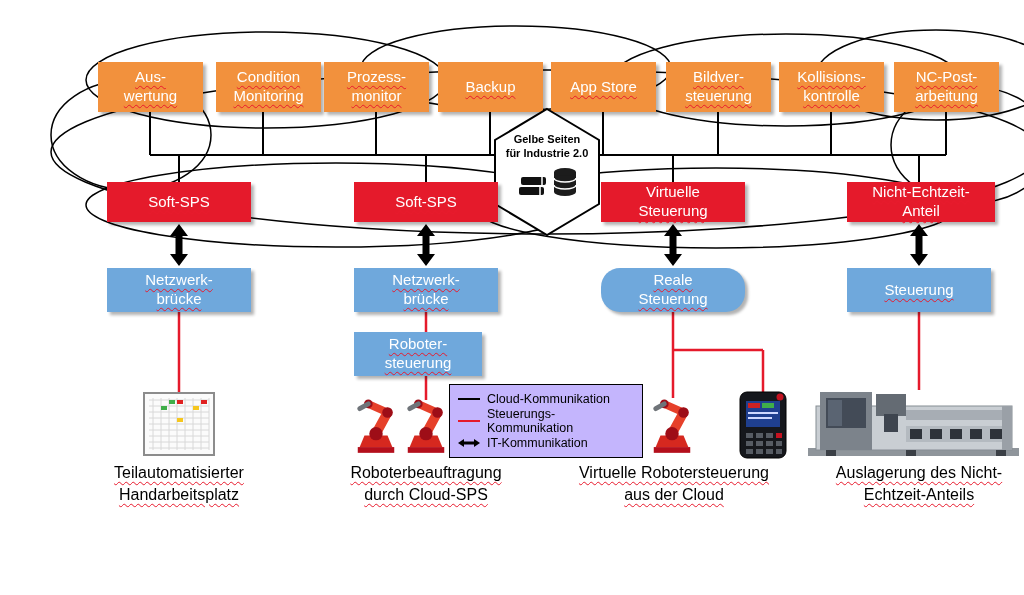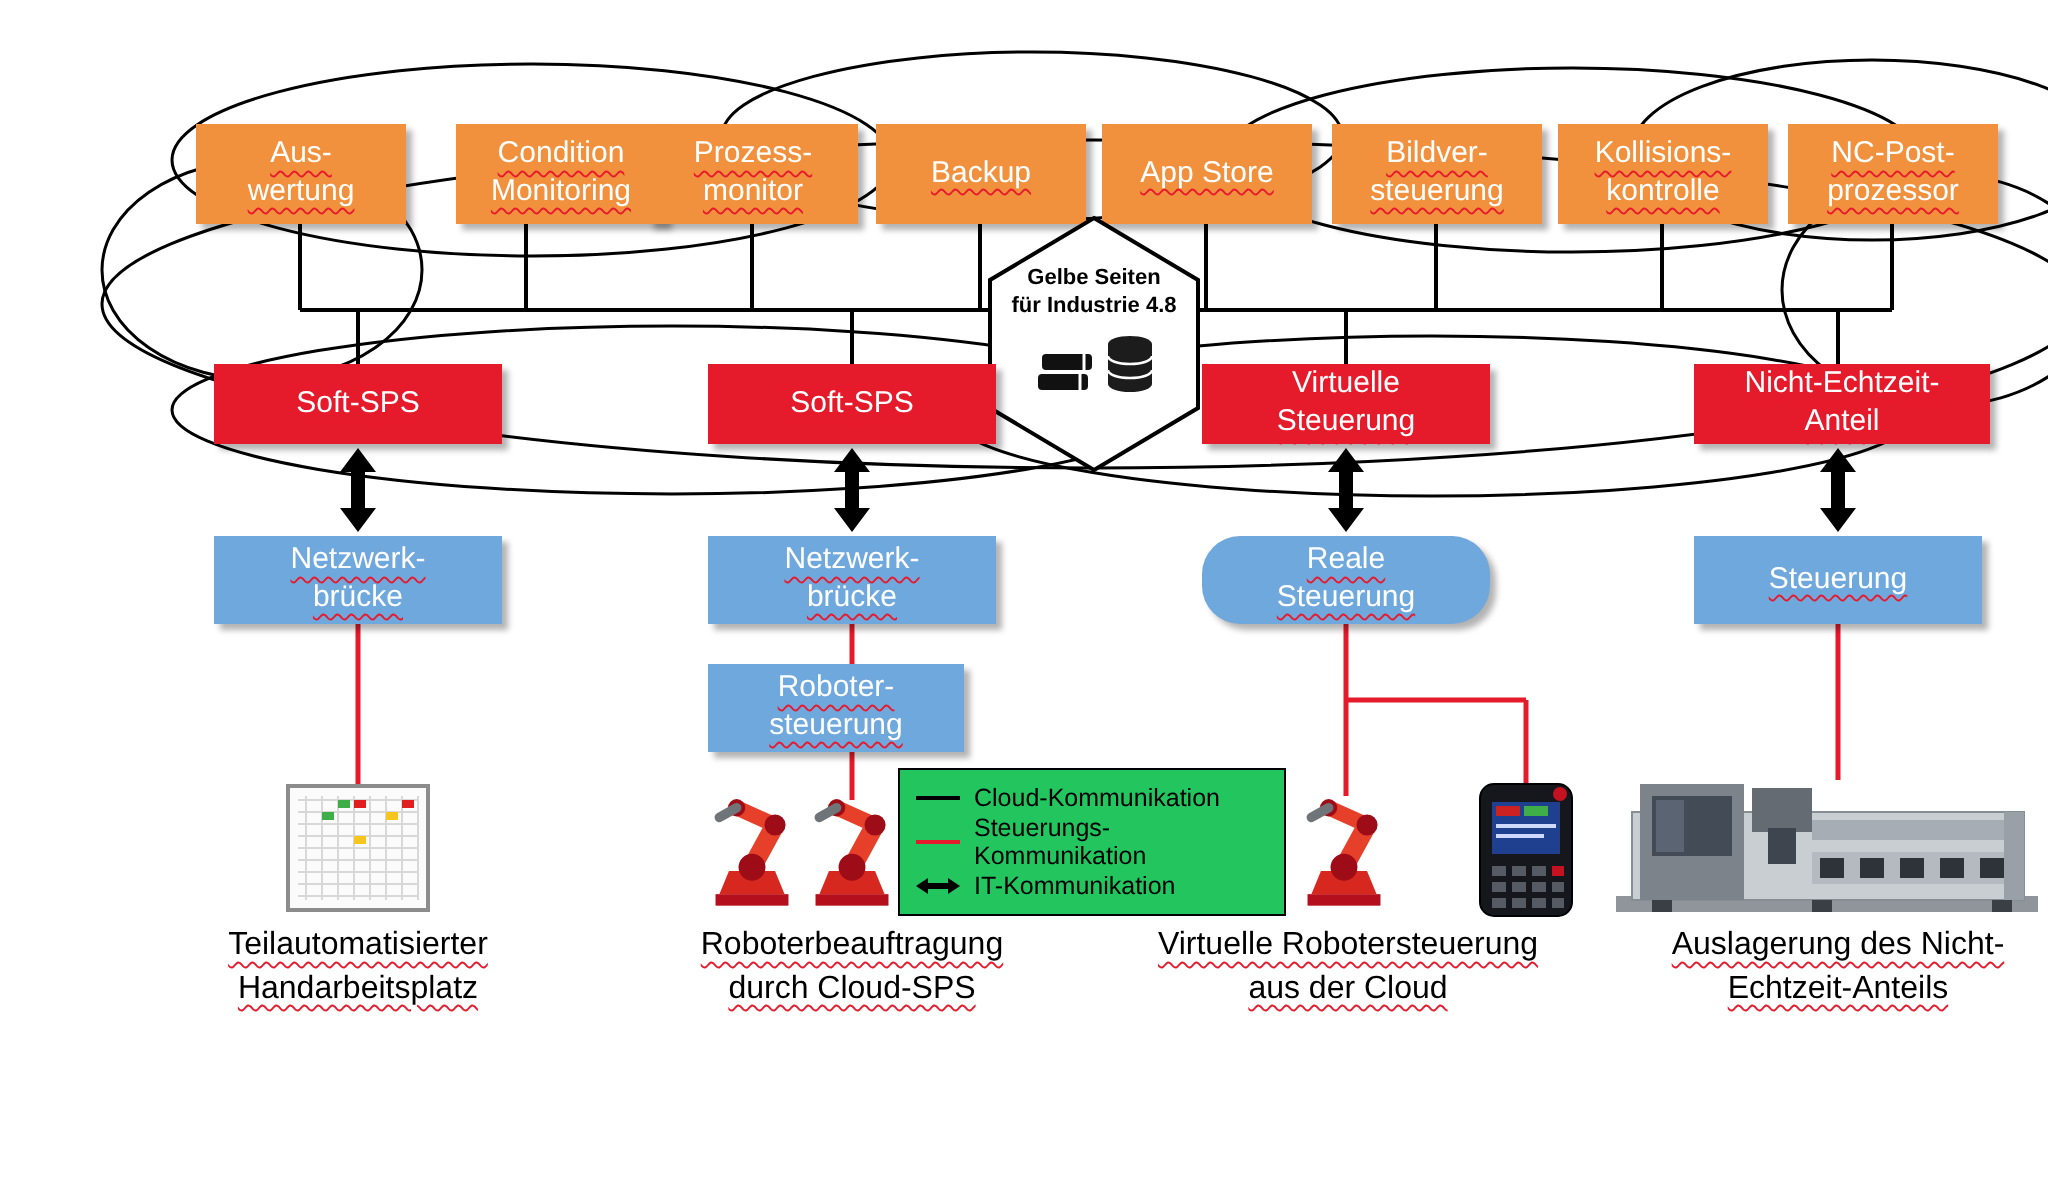--- a/index.html
+++ b/index.html
@@ -23,21 +23,21 @@
     text-decoration-line:underline; text-decoration-style:wavy;
     text-decoration-color:#e8192c; text-decoration-thickness:1px; text-underline-offset:3px;
   }
   .hexagon { position:absolute; left:456px; top:106px; width:110px; height:130px; }
   .hexagon svg.hex-shape { position:absolute; left:0; top:0; }
   .hex-label { position:absolute; top:26px; left:0; right:0; text-align:center;
     font-size:11px; font-weight:700; line-height:1.3; white-space:pre-line; color:#000; }
   .hex-icons { position:absolute; top:60px; left:0; right:0; display:flex;
     justify-content:center; align-items:flex-end; gap:5px; }
   .legend { position:absolute; left:413px; top:384px; width:194px; height:74px;
-    background:#22c55e; border:1.5px solid #000; padding:7px 8px;
+    background:#c4b5fd; border:1.5px solid #000; padding:7px 8px;
     display:flex; flex-direction:column; justify-content:space-between; }
   .legend-row { display:flex; align-items:center; gap:7px; font-size:12.5px; color:#000; }
   .legend-swatch { width:22px; flex:0 0 22px; display:flex; align-items:center; }
   .img { position:absolute; }
 </style>
 </head>
 <body>
 
 <svg width="0" height="0" style="position:absolute" aria-hidden="true">
   <symbol id="robot-sym" viewBox="0 0 50 62">
@@ -93,39 +93,39 @@
     <g fill="#000">
       <polygon points="143,224 152,236 146.5,236 146.5,254 152,254 143,266 134,254 139.5,254 139.5,236 134,236"></polygon>
       <polygon points="390,224 399,236 393.5,236 393.5,254 399,254 390,266 381,254 386.5,254 386.5,236 381,236"></polygon>
       <polygon points="637,224 646,236 640.5,236 640.5,254 646,254 637,266 628,254 633.5,254 633.5,236 628,236"></polygon>
       <polygon points="883,224 892,236 886.5,236 886.5,254 892,254 883,266 874,254 879.5,254 879.5,236 874,236"></polygon>
     </g>
   </svg>
 
   <div class="box orange" style="left:62px;top:62px;width:105px;height:50px;">Aus-
 wertung</div>
-  <div class="box orange" style="left:192px;top:62px;width:105px;height:50px;">Condition
+  <div class="box orange" style="left:180px;top:62px;width:105px;height:50px;">Condition
 Monitoring</div>
   <div class="box orange" style="left:288px;top:62px;width:105px;height:50px;">Prozess-
 monitor</div>
   <div class="box orange" style="left:402px;top:62px;width:105px;height:50px;">Backup</div>
   <div class="box orange" style="left:515px;top:62px;width:105px;height:50px;">App Store</div>
   <div class="box orange" style="left:630px;top:62px;width:105px;height:50px;">Bildver-
 steuerung</div>
   <div class="box orange" style="left:743px;top:62px;width:105px;height:50px;">Kollisions-
 kontrolle</div>
   <div class="box orange" style="left:858px;top:62px;width:105px;height:50px;">NC-Post-
-prozessor</div>
+arbeitung</div>
 
   <div class="hexagon">
     <svg class="hex-shape" width="110" height="130">
       <polygon points="55,3 107,34 107,98 55,129 3,98 3,34" fill="#fff" stroke="#000" stroke-width="2"></polygon>
     </svg>
     <div class="hex-label">Gelbe Seiten
-für Industrie 4.8</div>
+für Industrie 2.0</div>
     <div class="hex-icons">
       <svg width="30" height="26" viewBox="0 0 30 26">
         <rect x="2" y="15" width="25" height="8" rx="2" fill="#111"></rect>
         <rect x="4" y="5" width="25" height="8" rx="2" fill="#111"></rect>
         <line x1="23" y1="15" x2="23" y2="23" stroke="#fff" stroke-width="1.5"></line>
         <line x1="25" y1="5" x2="25" y2="13" stroke="#fff" stroke-width="1.5"></line>
       </svg>
       <svg width="26" height="32" viewBox="0 0 26 32">
         <rect x="2" y="6" width="22" height="20" fill="#1c1c1c"></rect>
         <ellipse cx="13" cy="6" rx="11" ry="4" fill="#1c1c1c"></ellipse>

